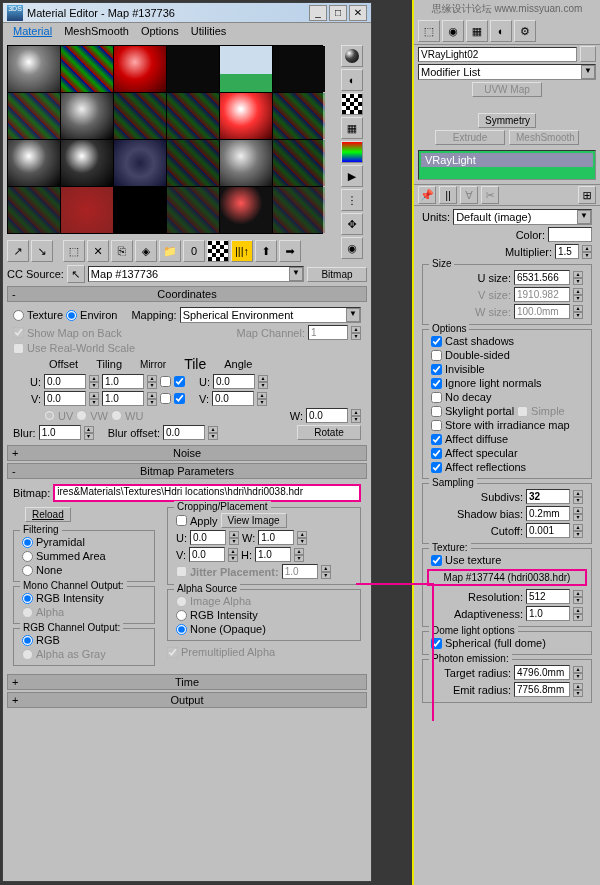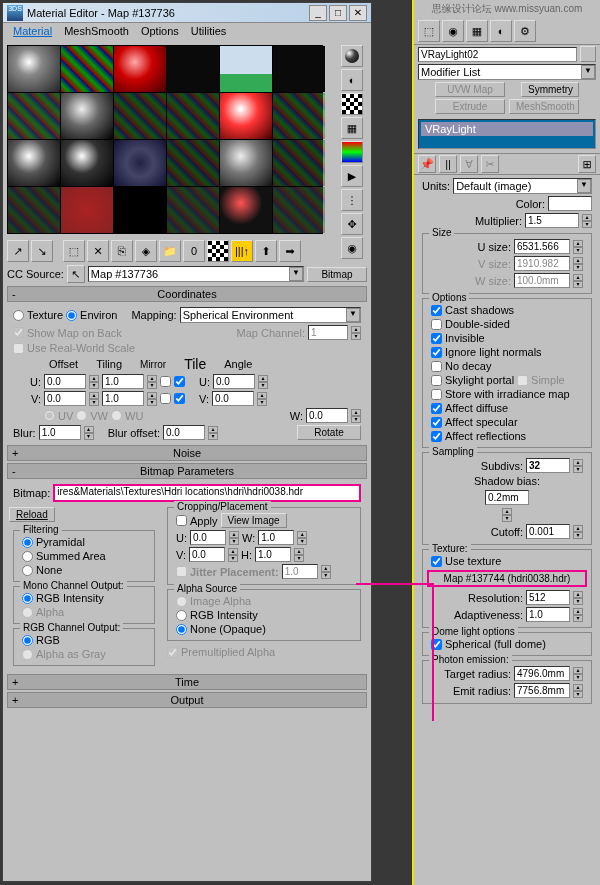--- a/index.html
+++ b/index.html
@@ -26,21 +26,21 @@
 .btn{background:#c0c0c0;border:1px solid #888;border-top-color:#e0e0e0;border-left-color:#e0e0e0;padding:1px 6px;font-size:10px;}
 .cb{width:11px;height:11px;}
 .radio{width:11px;height:11px;}
 .spinner{display:flex;flex-direction:column;width:10px;}
 .spinner div{height:7px;background:#c0c0c0;border:1px solid #888;font-size:6px;line-height:5px;text-align:center;}
 .dropdown{background:#fff;border:1px inset #888;height:16px;display:flex;align-items:center;padding:0 2px;position:relative;}
 .dropdown .arr{position:absolute;right:0;width:14px;height:14px;background:#c0c0c0;border:1px solid #888;text-align:center;font-size:8px;}
 .highlight{border:2px solid #ec008c;}
 .checker{background:repeating-conic-gradient(#fff 0 25%,#000 0 50%) 0 0/8px 8px;}
 .rightpanel{position:absolute;left:412px;top:0;width:188px;height:885px;background:#c0c0c0;border-left:2px solid #e8e800;}
-.modlist{background:#0369a1;border:1px inset #888;height:30px;margin:4px;padding:2px;font-size:10px;}
+.modlist{background:#22c55e;border:1px inset #888;height:30px;margin:4px;padding:2px;font-size:10px;}
 .gball{border-radius:50%;background:radial-gradient(circle at 30% 30%,#fff,#444 40%,#000);}
 </style>
 </head>
 <body>
 
 <div class="window" style="left:2px;top:2px;width:370px;height:880px;">
   <div class="titlebar">
     <div class="icon" style="background:linear-gradient(#5ad,#247);font-size:7px;color:#fff;text-align:center;">3DS</div>
     <span class="title">Material Editor - Map #137736</span>
     <div class="wbtn">_</div>
@@ -240,21 +240,21 @@
   <div class="rollhead"><span class="pm">+</span><span>Noise</span></div>
   <div class="rollhead"><span class="pm">-</span><span>Bitmap Parameters</span></div>
 
   <div style="padding:2px 6px;">
     <div class="row">
       <span>Bitmap:</span>
       <div class="input highlight" style="flex:1;height:18px;overflow:hidden;white-space:nowrap;">ires&amp;Materials\Textures\Hdri locations\hdri\hdri0038.hdr</div>
     </div>
     <div style="display:flex;gap:4px;">
       <div style="width:150px;">
-        <button class="btn" style="margin:4px 0;text-decoration:underline;">Reload</button>
+        <button class="btn" style="margin:4px 16px;text-decoration:underline;">Reload</button>
         <div class="fieldset">
           <div class="legend">Filtering</div>
           <div class="row">
               <input type="radio" class="radio" checked="" style="">
               <span>Pyramidal</span>
             </div>
           <div class="row">
               <input type="radio" class="radio" style="">
               <span>Summed Area</span>
             </div>
@@ -371,21 +371,21 @@
   <div class="row">
       <input class="input" style="flex: 1 1 0%;" value="VRayLight02">
     <div class="toolbtn" style="width:16px;height:16px;background:#c0c0c0;"></div>
     </div>
   <div class="row">
       <div class="dropdown" style="flex:1;">
         <span>Modifier List</span>
         <div class="arr">▼</div>
       </div>
     </div>
-  <div class="row" style="gap:16px;justify-content:center;">
+  <div class="row" style="gap:16px;justify-content:center;flex-direction:column;">
     <button class="btn" style="width:70px;color:#888;">UVW Map</button>
     <button class="btn" style="width:58px;">Symmetry</button>
   </div>
   <div class="row" style="gap:4px;justify-content:center;">
     <button class="btn" style="width:70px;color:#888;">Extrude</button>
     <button class="btn" style="width:70px;color:#888;">MeshSmooth</button>
   </div>
   <div class="modlist">
     <div style="background:#9090b0;color:#fff;padding:1px 4px;">VRayLight</div>
   </div>
@@ -405,21 +405,21 @@
           <span>Default (image)</span>
           <div class="arr">▼</div>
         </div>
       </div>
     <div class="row" style="justify-content:flex-end;">
         <span>Color:</span>
       <div style="width:44px;height:15px;background:#fff;border:1px inset #888;"></div>
       </div>
     <div class="row" style="justify-content:flex-end;">
         <span>Multiplier:</span>
-      <input class="input" style="width: 54px;" value="1.5">
+      <input class="input" style="width: 24px;" value="1.5">
         <div class="spinner">
           <div>▴</div>
           <div>▾</div>
         </div>
       </div>
 
     <div class="fieldset">
         <div class="legend">Size</div>
       <div class="row" style="justify-content:flex-end;">
           <span>U size:</span>
@@ -496,21 +496,21 @@
     <div class="fieldset">
         <div class="legend">Sampling</div>
       <div class="row" style="justify-content:flex-end;">
           <span>Subdivs:</span>
           <input class="input" style="width: 44px; font-weight: bold;" value="32">
           <div class="spinner">
             <div>▴</div>
             <div>▾</div>
           </div>
         </div>
-      <div class="row" style="justify-content:flex-end;flex-direction:column;">
+      <div class="row" style="justify-content:flex-end;">
           <span>Shadow bias:</span>
           <input class="input" style="width: 44px;" value="0.2mm">
           <div class="spinner">
             <div>▴</div>
             <div>▾</div>
           </div>
         </div>
       <div class="row" style="justify-content:flex-end;">
           <span>Cutoff:</span>
           <input class="input" style="width: 44px;" value="0.001">

